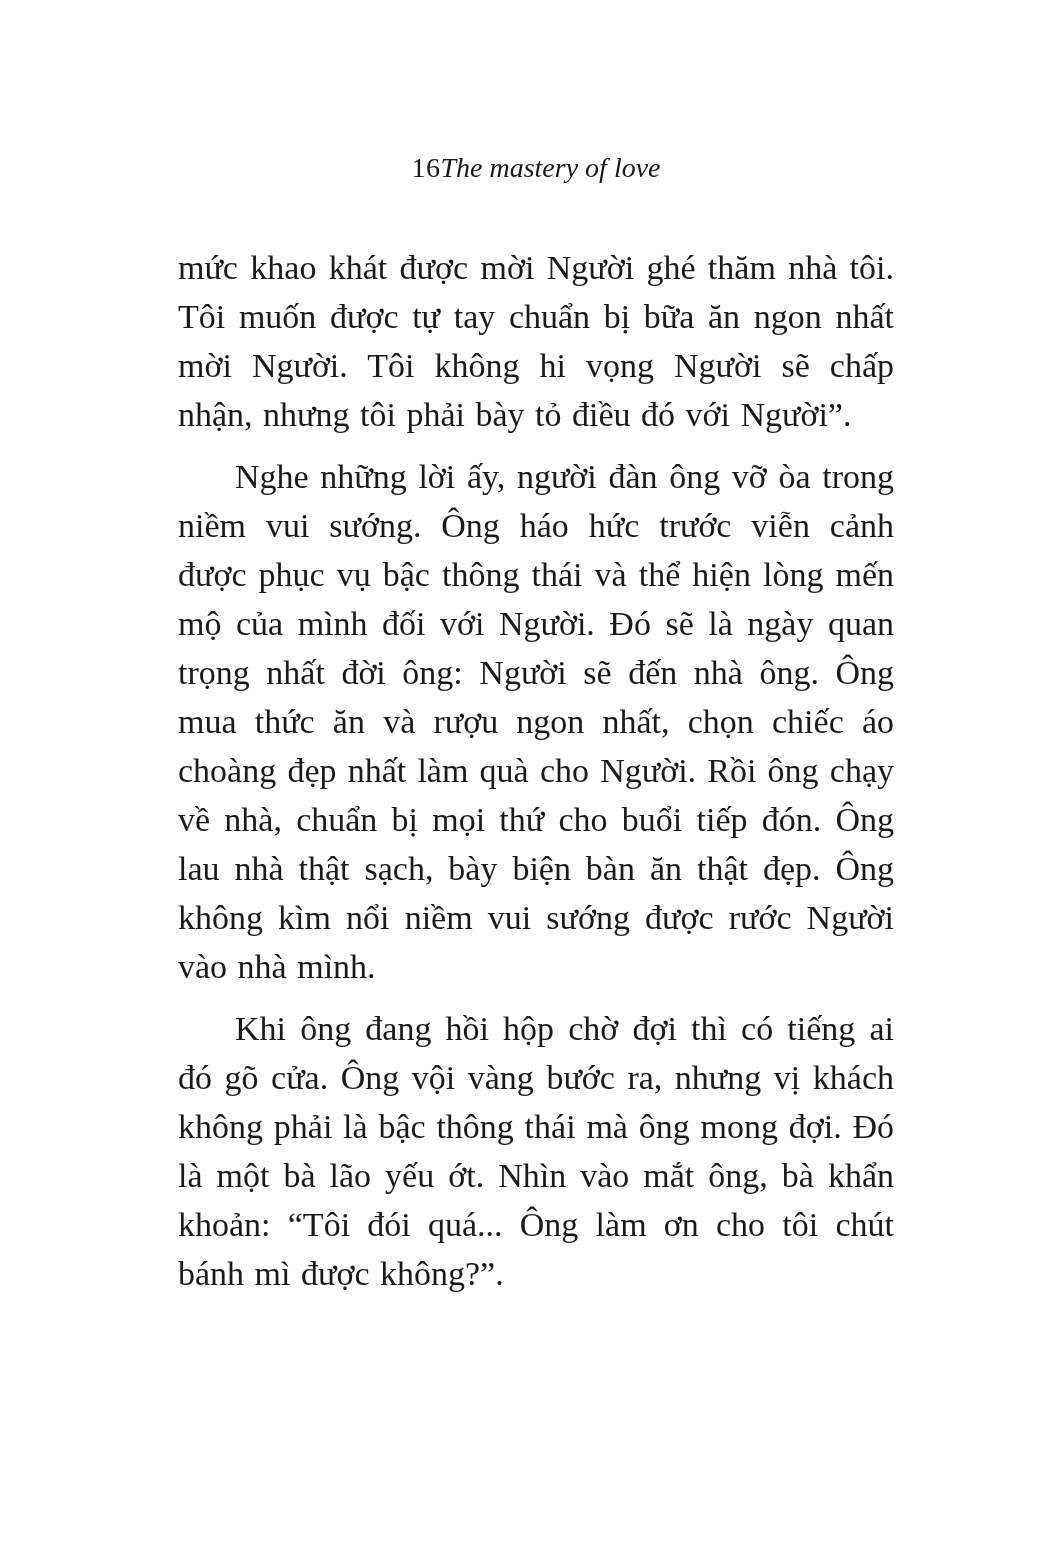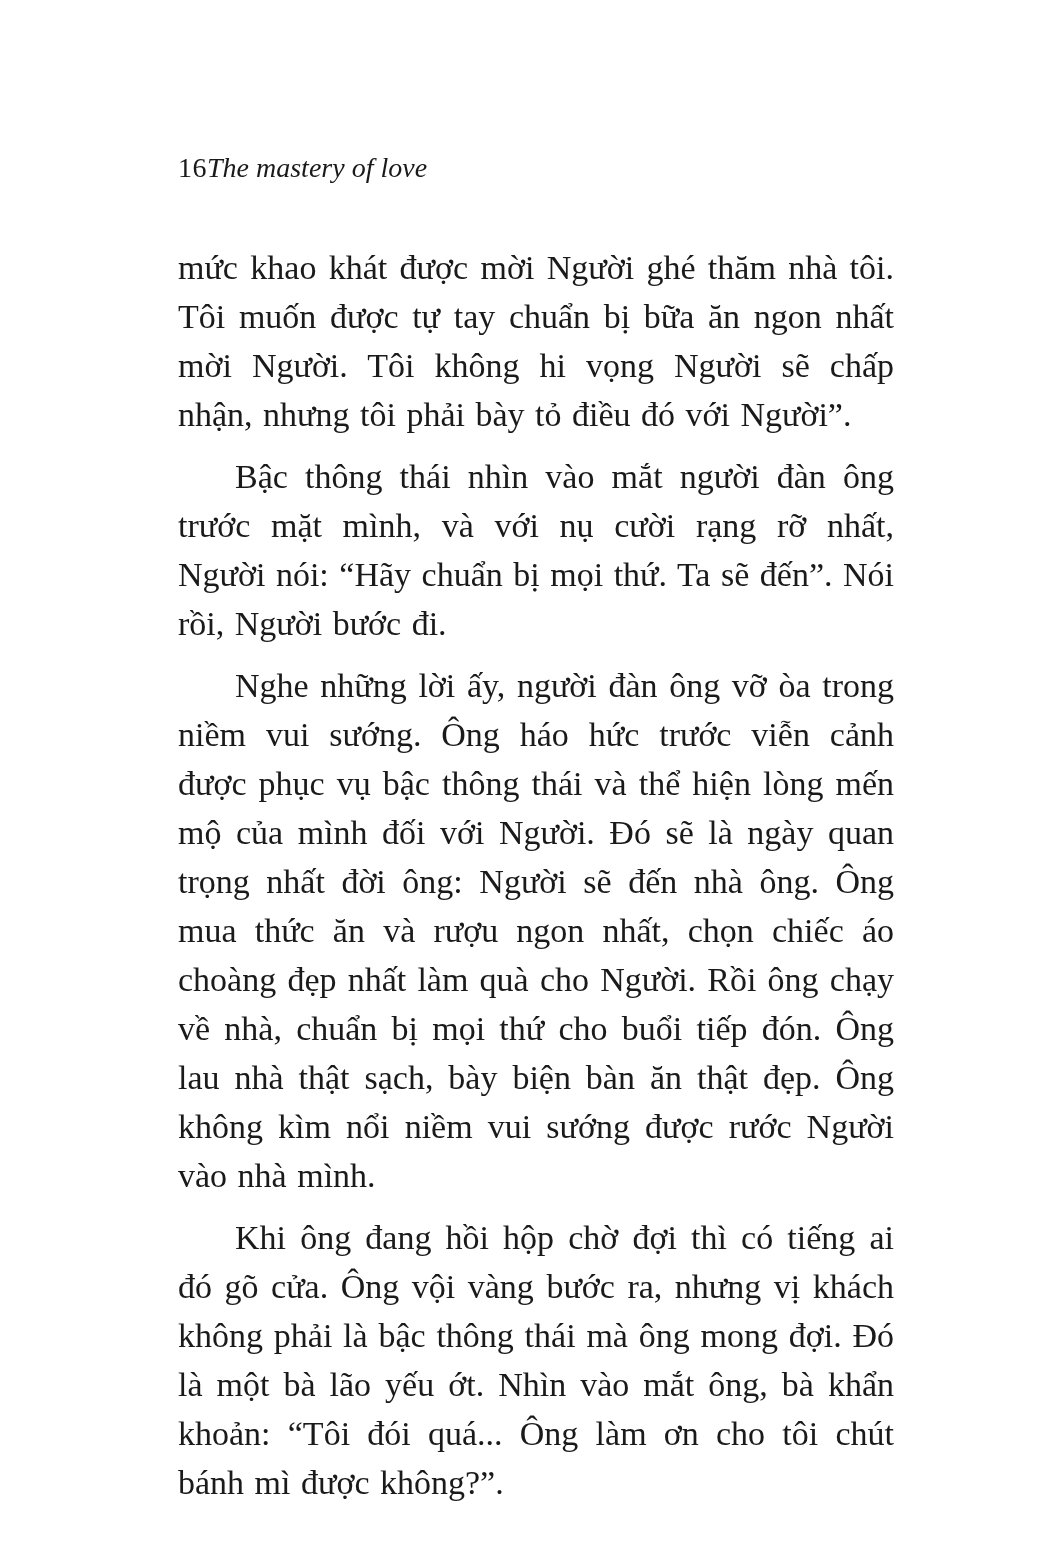--- a/index.html
+++ b/index.html
@@ -20,21 +20,21 @@
     left: 178px;
     width: 716px;
     top: 0;
   }
   .running-head {
     position: absolute;
     top: 150px;
     left: 0;
     width: 100%;
     display: flex;
-    justify-content: flex-start;
+    justify-content: center;
     align-items: baseline;
     font-size: 28px;
     line-height: 36px;
   }
   .running-head .page-number {
     font-style: normal;
     letter-spacing: 0.5px;
   }
   .running-head .book-title {
     font-style: italic;
@@ -62,18 +62,17 @@
 
 <div class="page">
 
   <div class="running-head">
     <span class="page-number">16</span>
     <span class="book-title">The mastery of love</span>
   </div>
 
   <div class="body-text">
     <p class="no-indent">mức khao khát được mời Người ghé thăm nhà tôi. Tôi muốn được tự tay chuẩn bị bữa ăn ngon nhất mời Người. Tôi không hi vọng Người sẽ chấp nhận, nhưng tôi phải bày tỏ điều đó với Người”.</p>
-    <p>Bậc thông thái nhìn vào mắt người đàn ông trước mặt mình, và với nụ cười rạng rỡ nhất, Người nói: “Hãy chuẩn bị mọi thứ. Ta sẽ đến”. Nói rồi, Người bước đi.</p>
     <p>Nghe những lời ấy, người đàn ông vỡ òa trong niềm vui sướng. Ông háo hức trước viễn cảnh được phục vụ bậc thông thái và thể hiện lòng mến mộ của mình đối với Người. Đó sẽ là ngày quan trọng nhất đời ông: Người sẽ đến nhà ông. Ông mua thức ăn và rượu ngon nhất, chọn chiếc áo choàng đẹp nhất làm quà cho Người. Rồi ông chạy về nhà, chuẩn bị mọi thứ cho buổi tiếp đón. Ông lau nhà thật sạch, bày biện bàn ăn thật đẹp. Ông không kìm nổi niềm vui sướng được rước Người vào nhà mình.</p>
     <p>Khi ông đang hồi hộp chờ đợi thì có tiếng ai đó gõ cửa. Ông vội vàng bước ra, nhưng vị khách không phải là bậc thông thái mà ông mong đợi. Đó là một bà lão yếu ớt. Nhìn vào mắt ông, bà khẩn khoản: “Tôi đói quá... Ông làm ơn cho tôi chút bánh mì được không?”.</p>
   </div>
 
 </div>
 
 </body></html>

